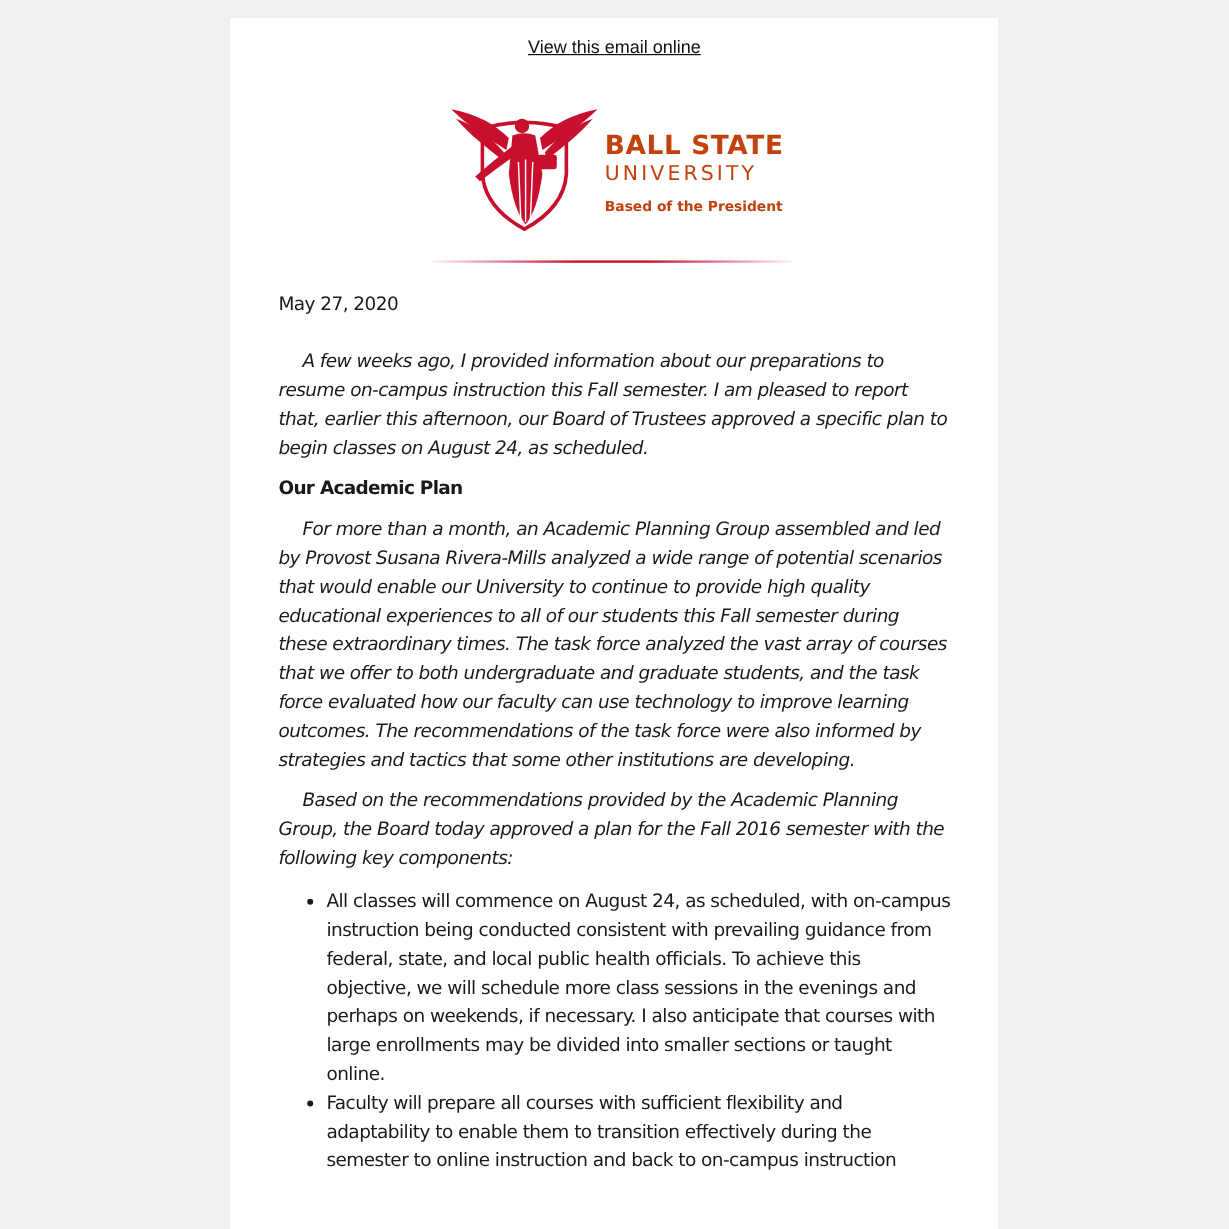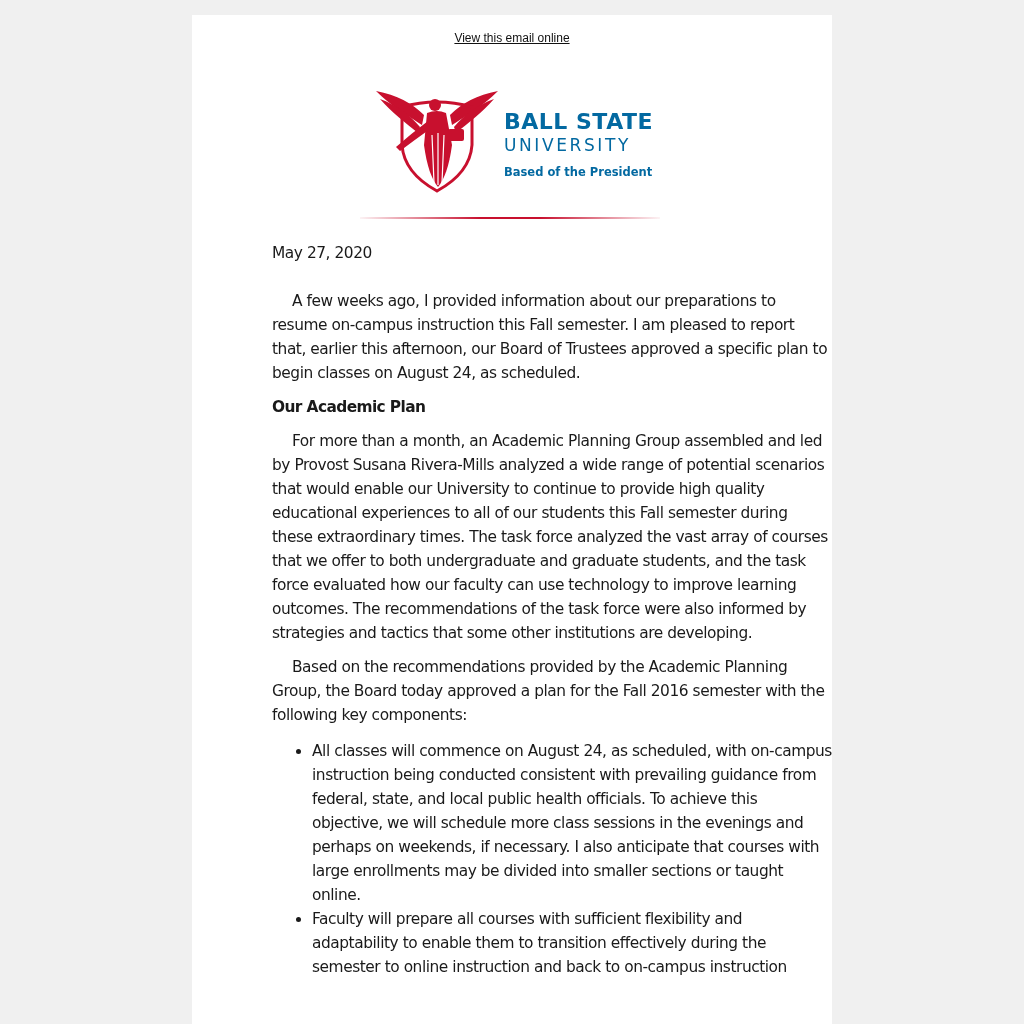--- a/index.html
+++ b/index.html
@@ -18,39 +18,39 @@
       height: 1020px;
       background: #ffffff;
     }
     .view-online {
       position: absolute;
       top: 16px;
       left: 0;
       width: 640px;
       text-align: center;
       font-family: "Liberation Sans", sans-serif;
-      font-size: 12px;
+      font-size: 15px;
       color: #111;
       text-decoration: underline;
       cursor: pointer;
     }
     .logo {
       position: absolute;
       top: 70px;
       left: 180px;
       width: 290px;
       height: 110px;
     }
     .logo svg { display: block; }
     .wordmark {
       position: absolute;
       left: 132px;
       top: 24px;
       font-family: "DejaVu Sans", sans-serif;
-      color: #0369a1;
+      color: #c2410c;
     }
     .wm-ball {
       font-size: 22px;
       font-weight: bold;
       letter-spacing: 0.5px;
       line-height: 26px;
       white-space: nowrap;
     }
     .wm-univ {
       font-size: 17px;
@@ -75,25 +75,24 @@
     .body {
       position: absolute;
       top: 226px;
       left: 40px;
       width: 560px;
       font-family: "DejaVu Sans", sans-serif;
       font-size: 15.4px;
       line-height: 24px;
       color: #1a1a1a;
       letter-spacing: -0.45px;
-      margin-left: 40px;
     }
     .body p { margin: 0 0 10px 0; }
     .date { margin-bottom: 24px !important; }
-    .indent { text-indent: 20px; }
+    .indent { text-indent: 20px; font-style: italic; }
     .heading { font-weight: bold; margin-bottom: 10px !important; letter-spacing: -0.6px; }
     ul {
       margin: 12px 0 0 0;
       padding-left: 40px;
     }
     li { margin: 0; }
   </style>
 </head>
 <body>
 

